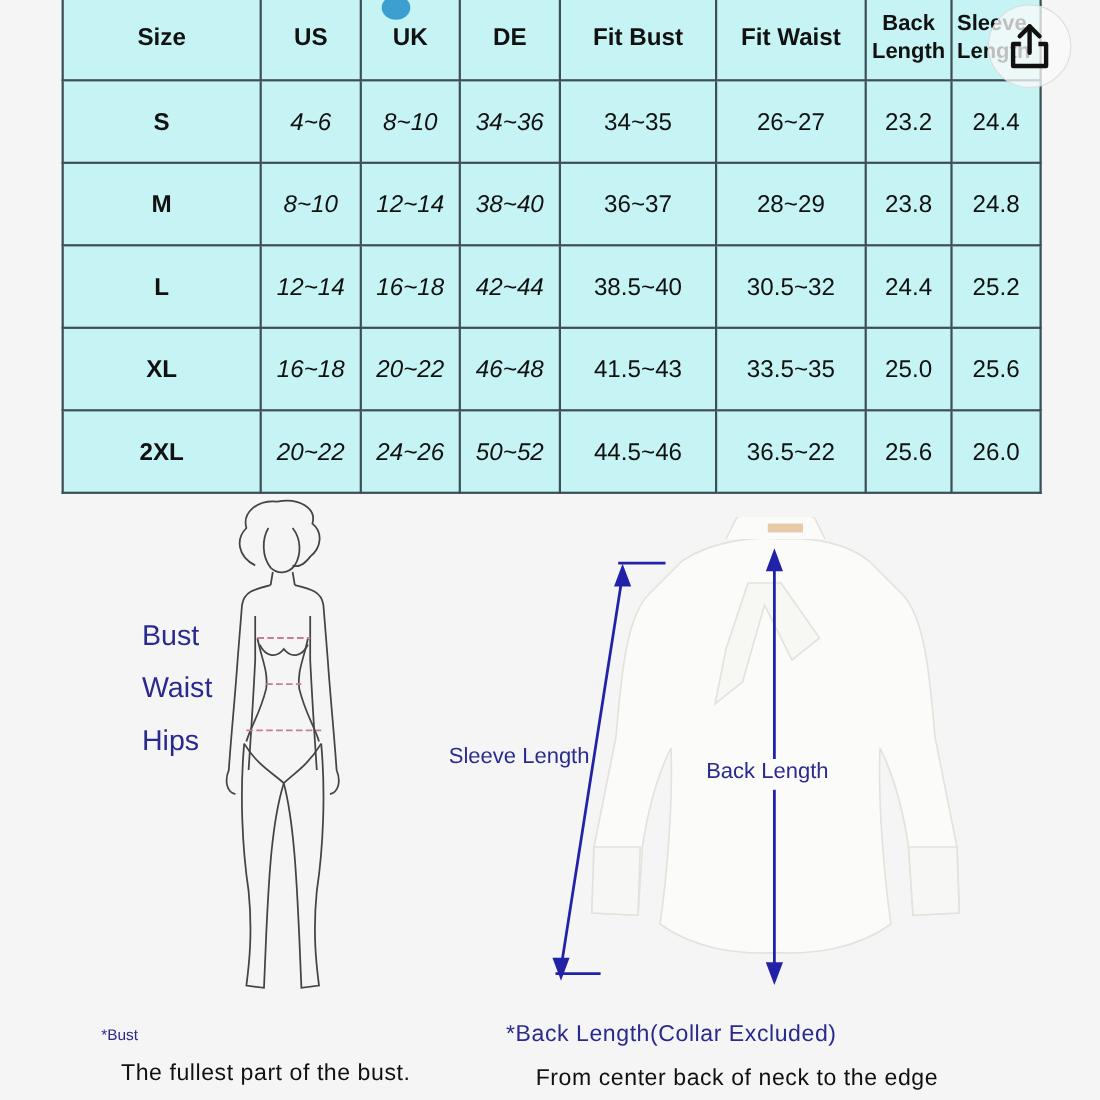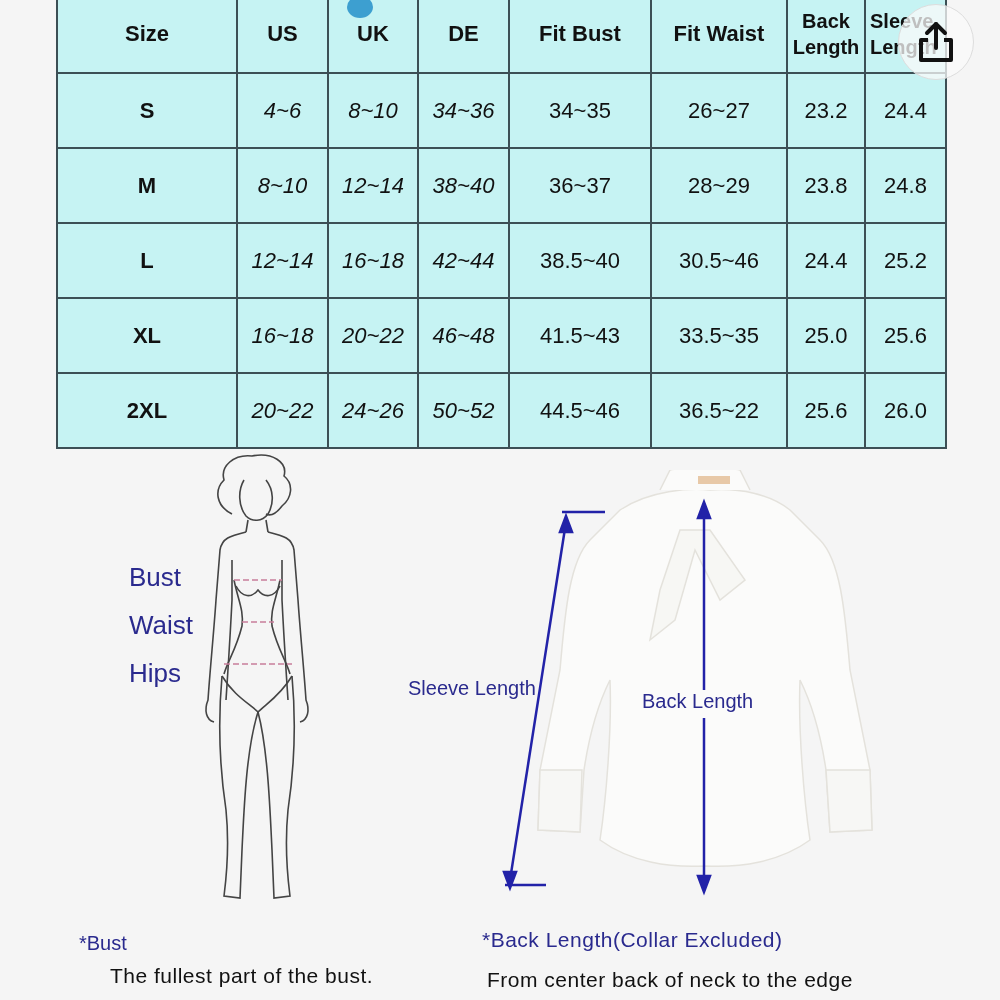--- a/index.html
+++ b/index.html
@@ -61,21 +61,21 @@
     <td>28~29</td>
     <td>23.8</td>
     <td>24.8</td>
   </tr>
   <tr>
     <td class="size-cell">L</td>
     <td class="italic">12~14</td>
     <td class="italic">16~18</td>
     <td class="italic">42~44</td>
     <td>38.5~40</td>
-    <td>30.5~46</td>
+    <td>30.5~32</td>
     <td>24.4</td>
     <td>25.2</td>
   </tr>
   <tr>
     <td class="size-cell">XL</td>
     <td class="italic">16~18</td>
     <td class="italic">20~22</td>
     <td class="italic">46~48</td>
     <td>41.5~43</td>
     <td>33.5~35</td>
@@ -133,21 +133,21 @@
   <g stroke="#c77d9a" stroke-width="1.6" stroke-dasharray="6 3" fill="none">
     <path d="M54 130 L102 130"></path>
     <path d="M62 172 L94 172"></path>
     <path d="M44 214 L112 214"></path>
   </g>
 </svg>
 <div class="label-blue" style="left:129px;top:562px;">Bust</div>
 <div class="label-blue" style="left:129px;top:610px;">Waist</div>
 <div class="label-blue" style="left:129px;top:658px;">Hips</div>
 
-<div class="label-blue" style="left:79px;top:932px;font-size:20px;">*Bust</div>
+<div class="label-blue" style="left:92px;top:932px;font-size:14px;">*Bust</div>
 <div class="label-black" style="left:110px;top:964px;">The fullest part of the bust.</div>
 
 <svg style="left:500px;top:470px;" width="400" height="430" viewBox="0 0 400 430">
   <g fill="#fbfbfa" stroke="#e4e2dc" stroke-width="1.5">
 
     <path d="M120 40 C150 20 190 18 210 20 C240 18 270 24 290 40 L320 70 C340 90 345 140 350 200 L370 300 L372 360 L330 362 L326 300 C320 260 310 230 300 210 C298 260 304 330 310 370 C280 392 240 398 205 396 C170 398 130 392 100 370 C106 330 112 260 110 210 C100 230 90 260 84 300 L80 362 L38 360 L40 300 L60 200 C65 140 70 90 90 70 Z"></path>
 
     <path d="M160 20 L170 0 C190 -4 220 -4 240 0 L250 20"></path>
 
     <path d="M40 300 L82 300 L80 362 L38 360 Z" fill="#f7f7f5"></path>
@@ -169,14 +169,14 @@
 
     <line x1="704" y1="508" x2="704" y2="690"></line>
     <polygon points="704,502 698,518 710,518"></polygon>
     <line x1="704" y1="718" x2="704" y2="884"></line>
     <polygon points="704,892 698,876 710,876"></polygon>
   </g>
 </svg>
 <div class="label-blue" style="left:408px;top:677px;font-size:20px;">Sleeve Length</div>
 <div class="label-blue" style="left:642px;top:690px;font-size:20px;">Back Length</div>
 
-<div class="label-blue" style="left:482px;top:928px;font-size:21px;letter-spacing:0.5px;">*Back Length(Collar Excluded)</div>
+<div class="label-blue" style="left:460px;top:928px;font-size:21px;letter-spacing:0.5px;">*Back Length(Collar Excluded)</div>
 <div class="label-black" style="left:487px;top:968px;">From center back of neck to the edge</div>
 
 </body></html>

